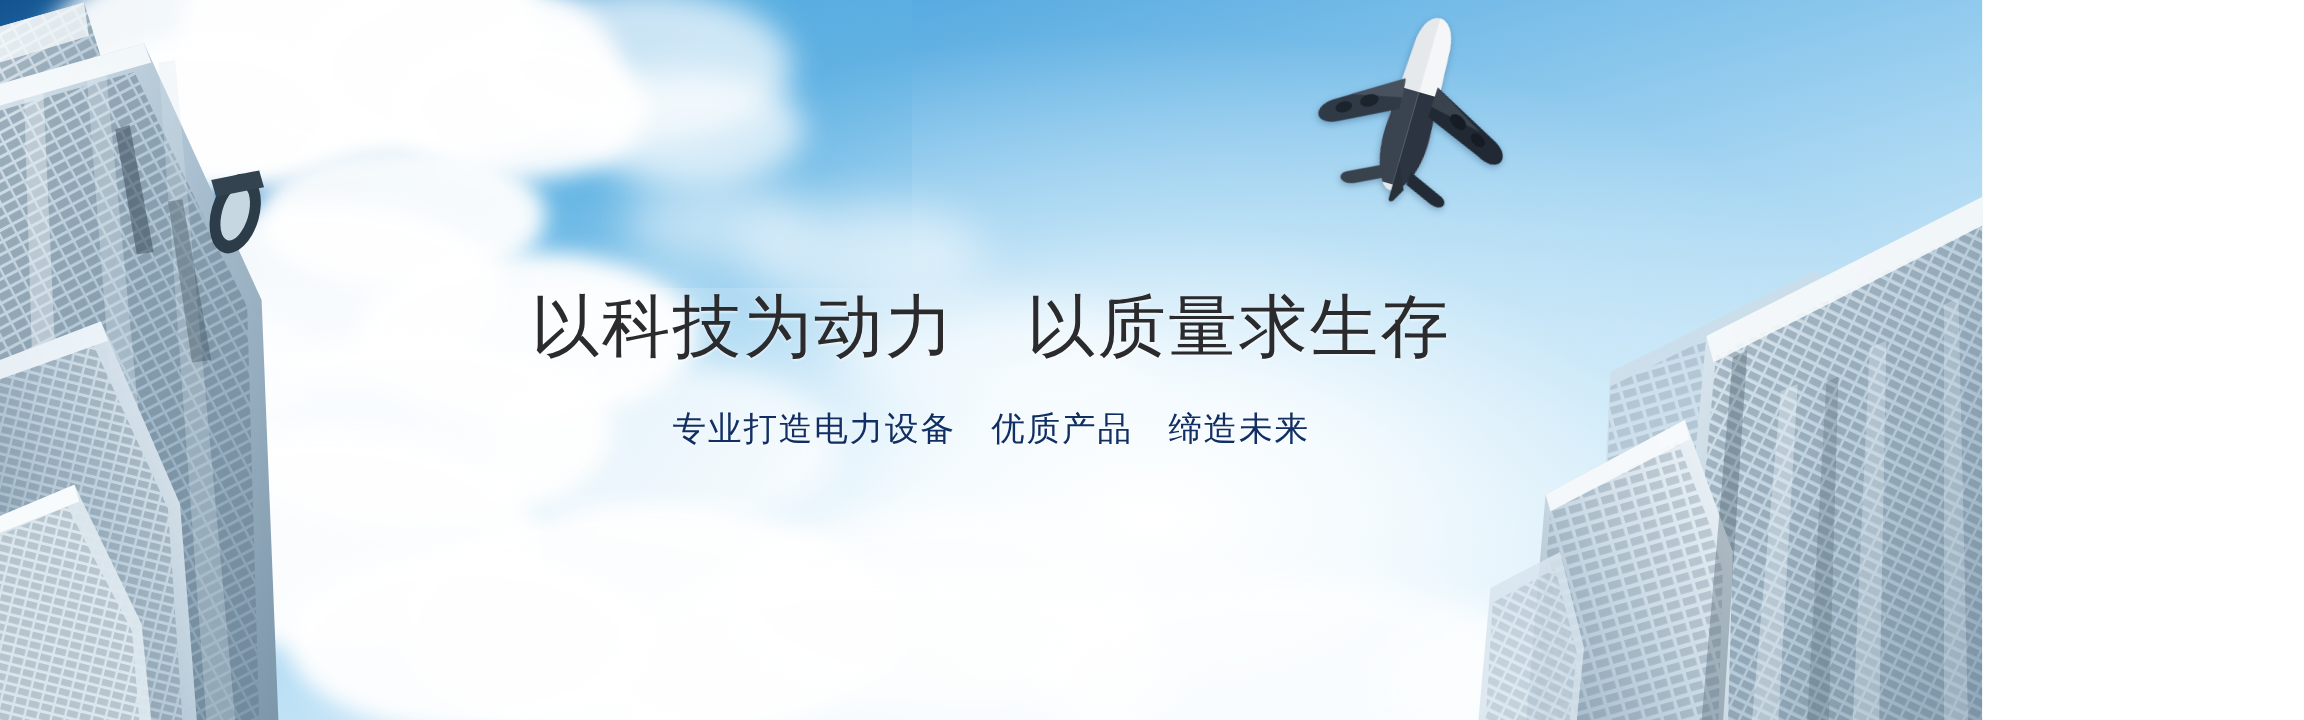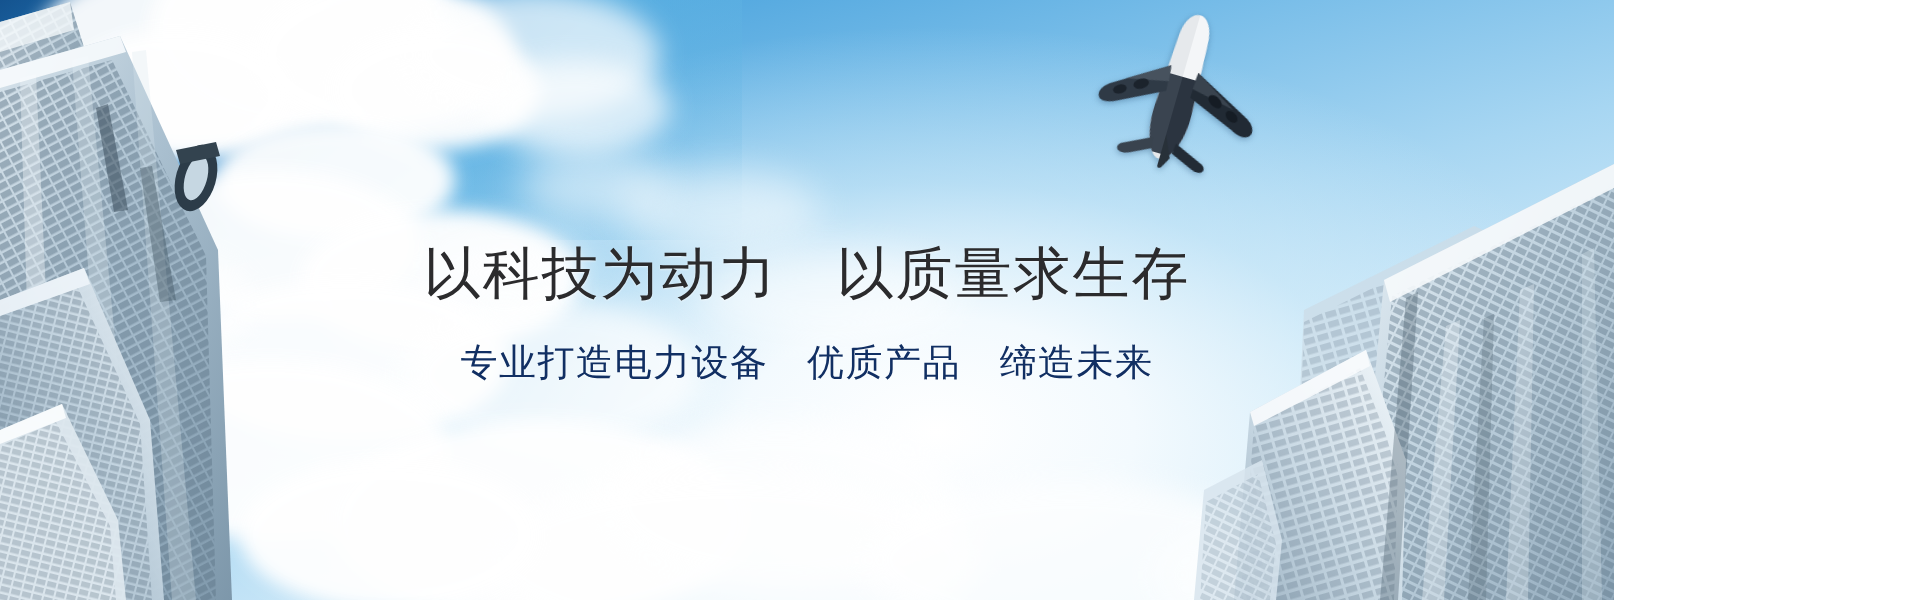--- a/index.html
+++ b/index.html
@@ -2,20 +2,21 @@
 <html><head>
 <meta charset="utf-8">
 <style>
   html,body{margin:0;padding:0;background:#fff;}
   body{font-family:"Liberation Sans","DejaVu Sans",sans-serif;}
 
   #banner{
     position:relative;
     width:1614px;height:600px;
     overflow:hidden;
+    padding-left:38px;
   }
 
   
   .sky{
     position:absolute;inset:0;
     background:
       radial-gradient(ellipse 900px 520px at 58% 72%, #ffffff 0%, #f3fafe 22%, rgba(214,238,250,0.55) 48%, rgba(160,214,245,0) 78%),
       linear-gradient(165deg,#2d8fd6 0%, #4aa3dd 14%, #76bce8 32%, #a7d6f2 52%, #d3ebf9 72%, #eef8fd 88%, #f7fcfe 100%);
   }
   .sky-deep{
@@ -82,21 +83,21 @@
     font-size:57px;
     line-height:1.18;
     font-weight:500;
     letter-spacing:2px;
     color:#2b2b2d;
     text-shadow:0 1px 2px rgba(255,255,255,0.55);
     white-space:pre;
   }
   #subhead{
     margin:34px 0 0 0;
-    font-size:37px;
+    font-size:28px;
     line-height:1.2;
     font-weight:500;
     letter-spacing:1.5px;
     color:#112f63;
     text-shadow:0 1px 2px rgba(255,255,255,0.5);
     white-space:pre;
   }
 </style>
 </head>
 <body>

